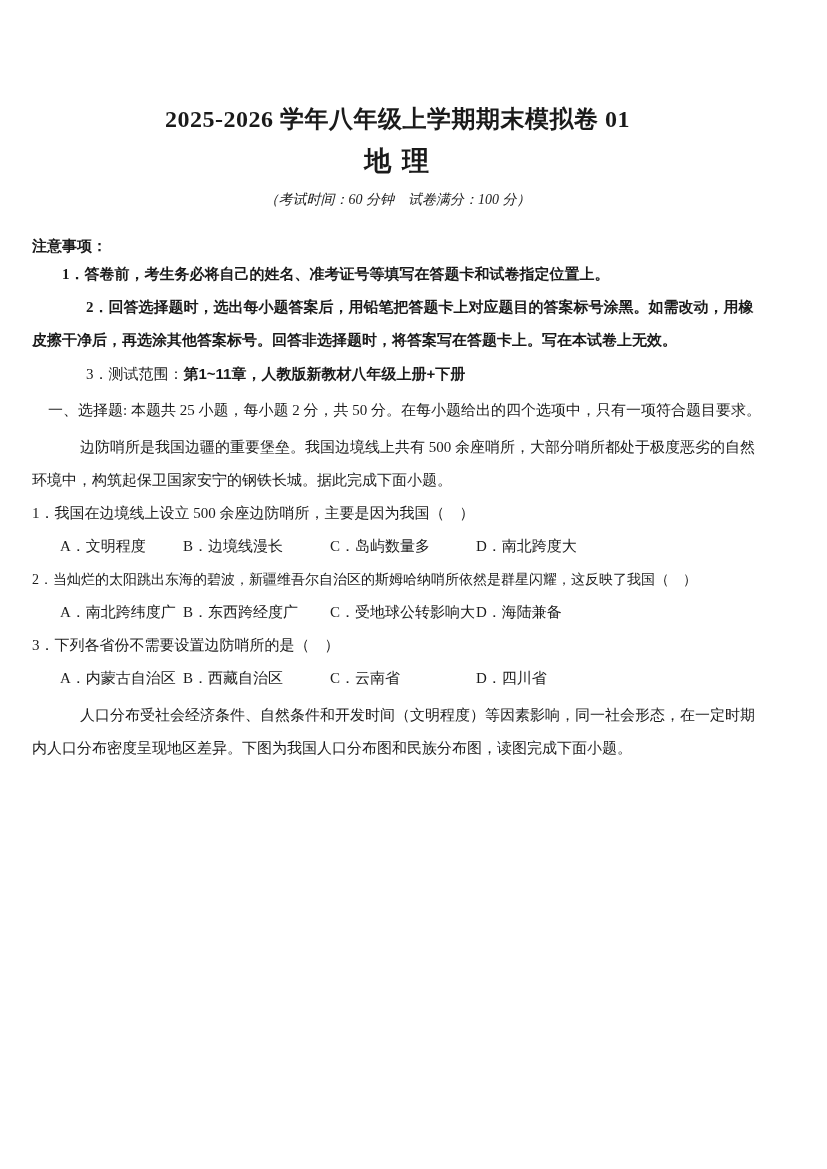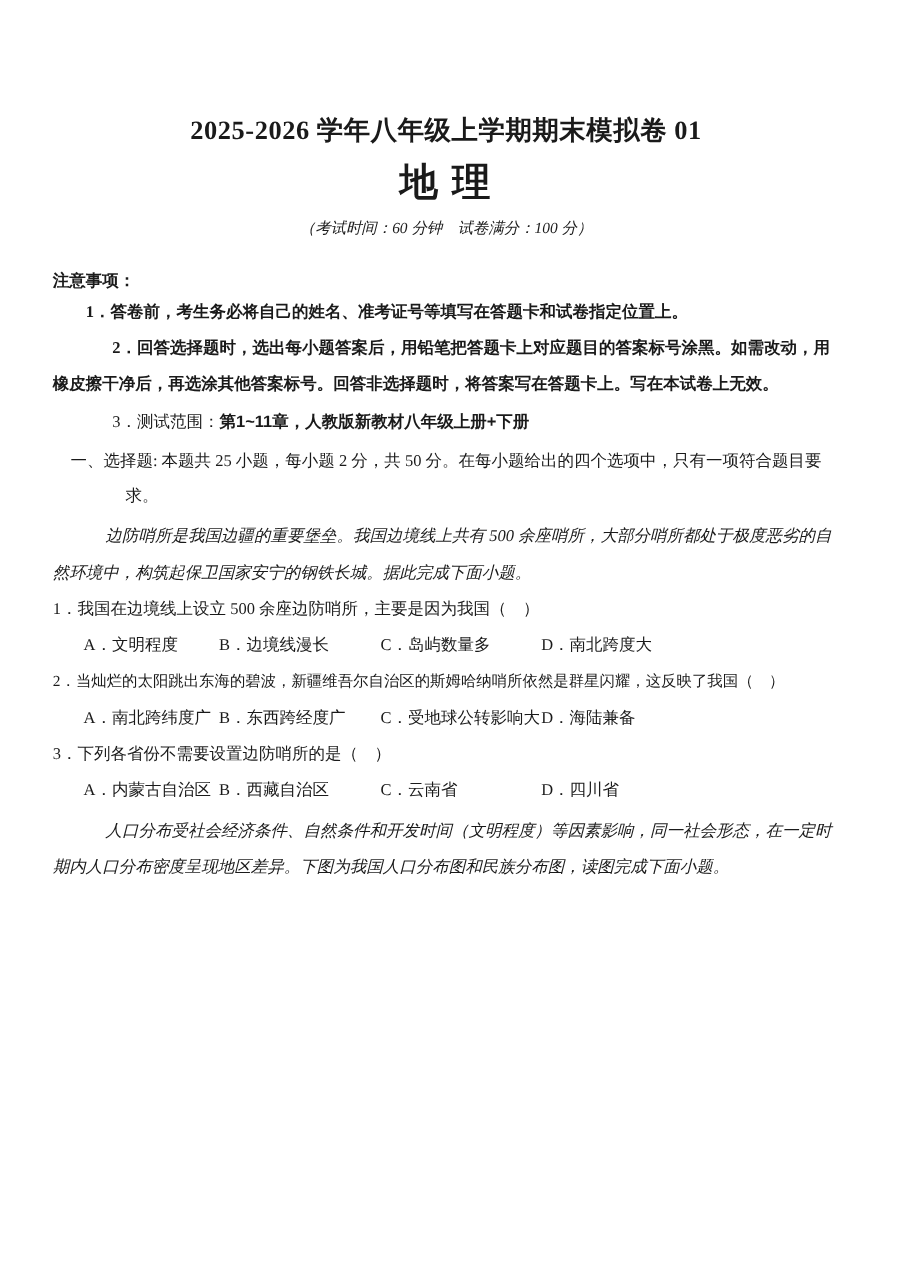--- a/index.html
+++ b/index.html
@@ -10,33 +10,33 @@
   .page {
     position: relative;
     width: 827px;
     height: 1169px;
     margin: 0 auto;
     background: #ffffff;
     color: #1a1a1a;
     font-family: "Liberation Serif", "DejaVu Serif", serif;
     overflow: hidden;
     box-sizing: border-box;
-    padding: 104px 64px 0 48px;
+    padding: 104px 64px 0 32px;
   }
   header { text-align: center; }
   .exam-title {
     margin: 0;
     font-size: 24px;
     font-weight: bold;
     line-height: 1.3;
     letter-spacing: 0.5px;
   }
   .subject-title {
     margin: 10px 0 0 0;
-    font-size: 35px;
+    font-size: 27px;
     font-weight: bold;
     letter-spacing: 2px;
     line-height: 1.2;
   }
   .exam-info {
     margin: 12px 0 0 0;
     font-size: 14px;
     font-style: italic;
     line-height: 1.4;
   }
@@ -71,21 +71,20 @@
   .instructions {
     margin: 4px 0 0 0;
     font-size: 15px;
     line-height: 2.1;
     padding-left: 66px;
     text-indent: -50px;
   }
   .passage {
     margin: 4px 0 0 0;
     font-size: 15px;
-    font-style: italic;
     line-height: 2.2;
     text-indent: 48px;
   }
   .question { margin: 0; }
   .stem {
     margin: 0;
     font-size: 15px;
     line-height: 2.2;
   }
   .stem.long { font-size: 14px; line-height: 2.36; }

